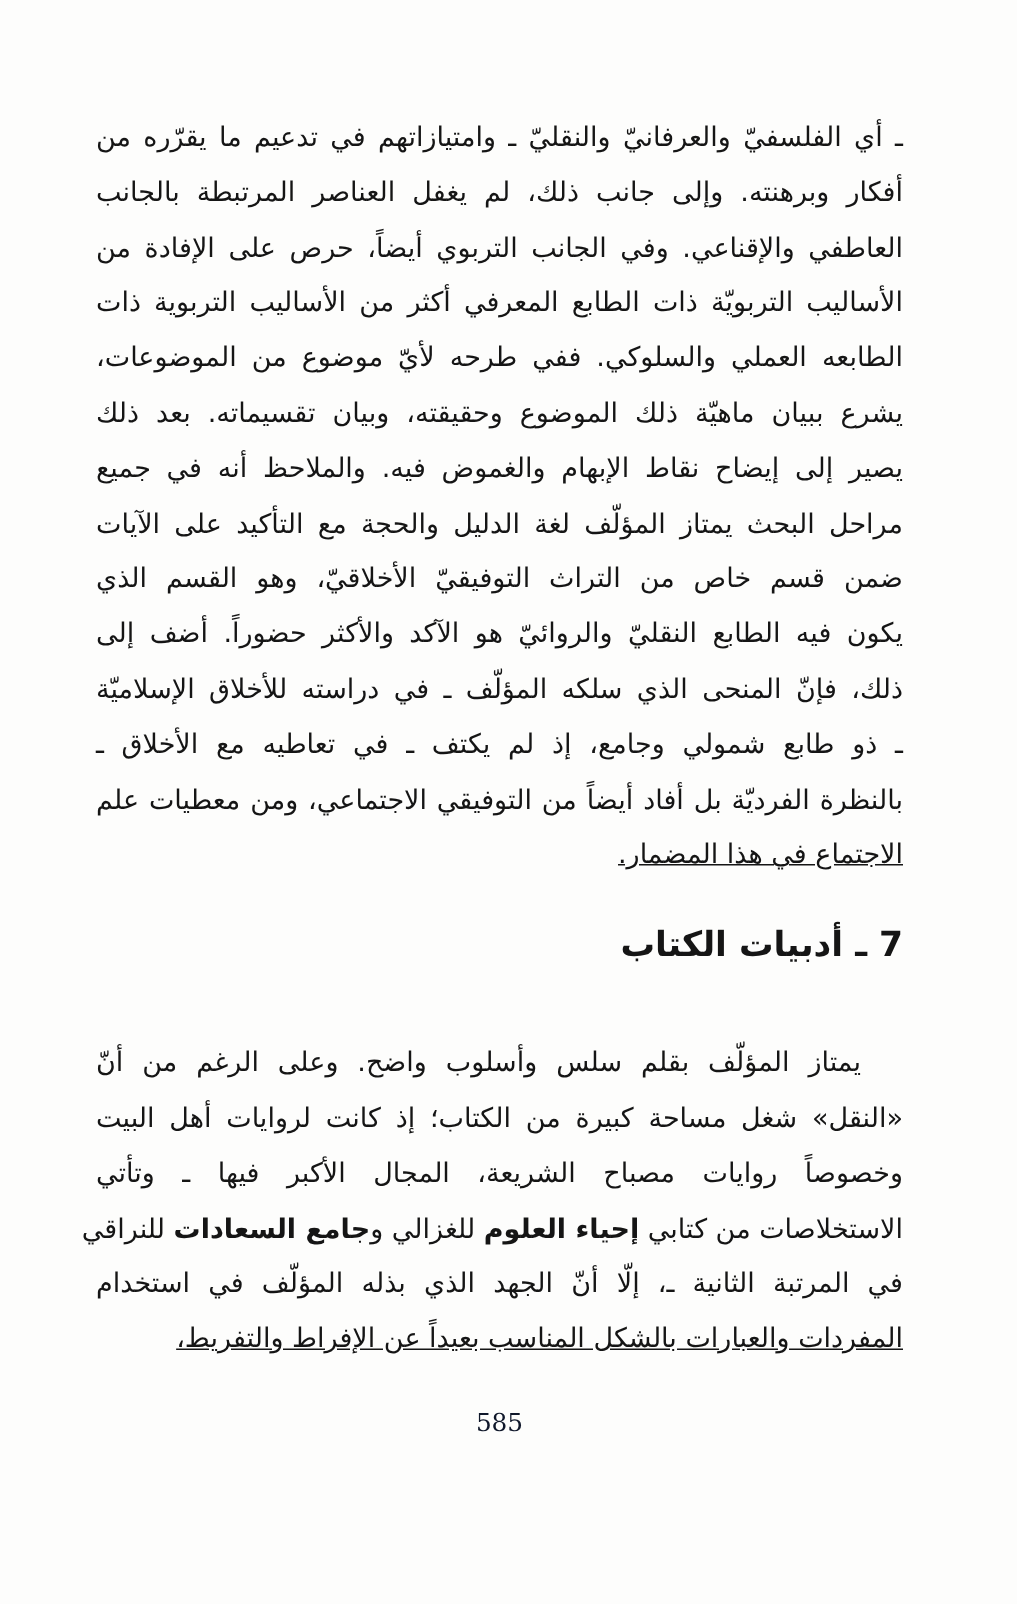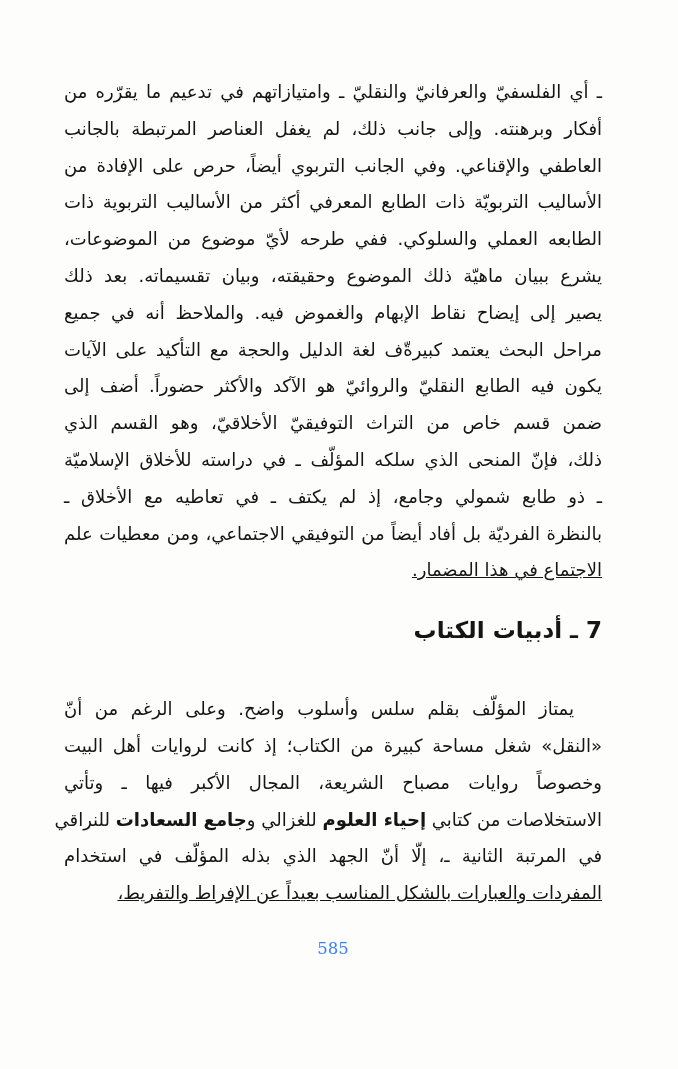--- a/index.html
+++ b/index.html
@@ -47,39 +47,39 @@
     text-align: right;
     white-space: nowrap;
   }
   .b { font-weight: bold; }
   .page-num {
     margin-top: 27px;
     text-align: center;
     direction: ltr;
     font-family: "DejaVu Serif", serif;
     font-size: 16.5px;
-    color: #3b82f6;
+    color: #0f172a;
   }
 </style>
 </head>
 <body>
 
 <div class="page">
 
   <div class="para">
     <div class="line">ـ أي الفلسفيّ والعرفانيّ والنقليّ ـ وامتيازاتهم في تدعيم ما يقرّره من</div>
     <div class="line">أفكار وبرهنته. وإلى جانب ذلك، لم يغفل العناصر المرتبطة بالجانب</div>
     <div class="line">العاطفي والإقناعي. وفي الجانب التربوي أيضاً، حرص على الإفادة من</div>
     <div class="line">الأساليب التربويّة ذات الطابع المعرفي أكثر من الأساليب التربوية ذات</div>
     <div class="line">الطابعه العملي والسلوكي. ففي طرحه لأيّ موضوع من الموضوعات،</div>
     <div class="line">يشرع ببيان ماهيّة ذلك الموضوع وحقيقته، وبيان تقسيماته. بعد ذلك</div>
     <div class="line">يصير إلى إيضاح نقاط الإبهام والغموض فيه. والملاحظ أنه في جميع</div>
-    <div class="line">مراحل البحث يعتمد كبيرةّف لغة الدليل والحجة مع التأكيد على الآيات</div>
+    <div class="line">مراحل البحث يمتاز المؤلّف لغة الدليل والحجة مع التأكيد على الآيات</div>
+    <div class="line">ضمن قسم خاص من التراث التوفيقيّ الأخلاقيّ، وهو القسم الذي</div>
     <div class="line">يكون فيه الطابع النقليّ والروائيّ هو الآكد والأكثر حضوراً. أضف إلى</div>
-    <div class="line">ضمن قسم خاص من التراث التوفيقيّ الأخلاقيّ، وهو القسم الذي</div>
     <div class="line">ذلك، فإنّ المنحى الذي سلكه المؤلّف ـ في دراسته للأخلاق الإسلاميّة</div>
     <div class="line">ـ ذو طابع شمولي وجامع، إذ لم يكتف ـ في تعاطيه مع الأخلاق ـ</div>
     <div class="line">بالنظرة الفرديّة بل أفاد أيضاً من التوفيقي الاجتماعي، ومن معطيات علم</div>
     <div class="line para-end">الاجتماع في هذا المضمار.</div>
   </div>
 
   <div class="heading" style="margin-top:23px;">7 ـ أدبيات الكتاب</div>
 
   <div class="para" style="margin-top:42px;">
     <div class="line indent">يمتاز المؤلّف بقلم سلس وأسلوب واضح. وعلى الرغم من أنّ</div>

